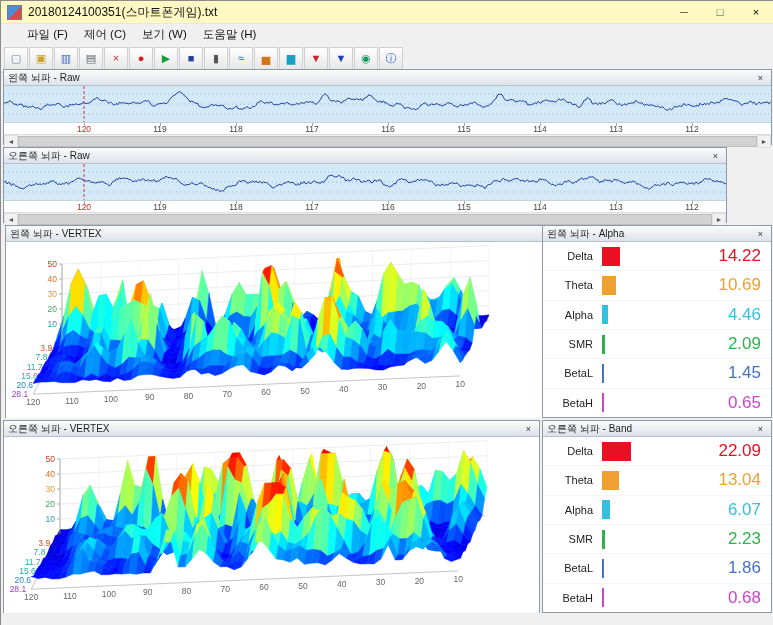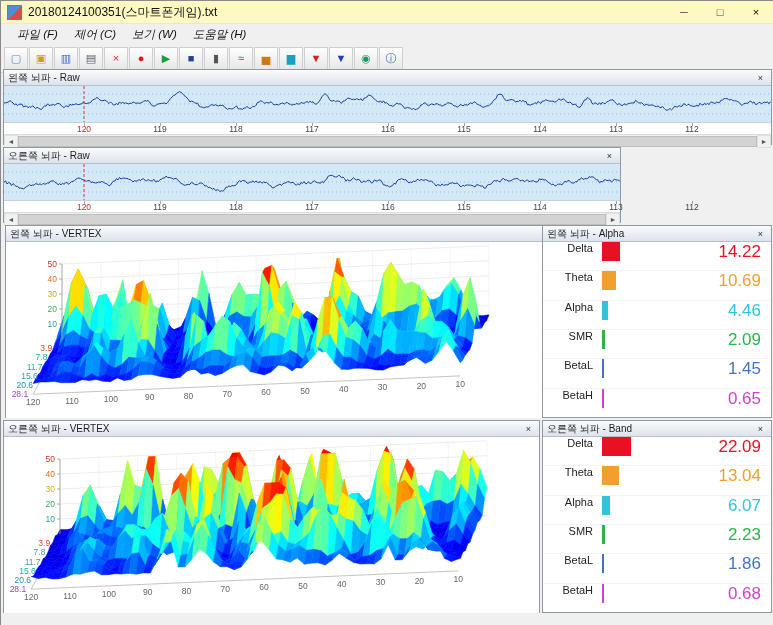--- a/index.html
+++ b/index.html
@@ -6,21 +6,21 @@
   .window{position:relative;width:773px;height:625px;background:#f0f0f0;border:1px solid #8a8a8a;overflow:hidden;}
 
   
   .titlebar{height:22px;background:#fef9c3;display:flex;align-items:center;padding-left:6px;border-bottom:1px solid #e6e6e6;}
   .app-icon{width:13px;height:13px;border:1px solid #7a7a7a;background:linear-gradient(135deg,#4a90d9 0 50%,#d94a4a 50% 100%);margin-right:6px;flex:none;}
   .title-text{font-size:12px;color:#111;flex:1;white-space:nowrap;overflow:hidden;}
   .win-btn{width:36px;height:22px;display:flex;align-items:center;justify-content:center;font-size:11px;color:#444;flex:none;}
   .win-btn.close{color:#000;}
 
   
-  .menubar{height:20px;display:flex;align-items:center;background:#f0f0f0;padding-left:8px;font-style:italic;}
+  .menubar{height:20px;display:flex;align-items:center;background:#f0f0f0;padding-left:18px;}
   .menu-item{font-size:11.5px;color:#111;padding:2px 8px;}
 
   
   .toolbar{height:26px;display:flex;align-items:center;gap:1px;padding:1px 3px;background:#f0f0f0;border-bottom:1px solid #dadada;}
   .tool-btn{width:22px;height:21px;border:1px solid #cfcfcf;background:linear-gradient(#fefefe,#e7e7e7);display:flex;align-items:center;justify-content:center;font-size:11px;line-height:1;flex:none;}
 
   
   .panel{position:absolute;border:1px solid #8f99a4;background:#fff;display:flex;flex-direction:column;box-sizing:border-box;}
   .panel-header{height:15px;flex:none;background:linear-gradient(#fafbfc,#dde3eb);border-bottom:1px solid #b7c0ca;display:flex;align-items:center;padding:0 4px;font-size:10px;color:#1c1c1c;}
   .panel-close{margin-left:auto;width:13px;text-align:center;font-size:9px;color:#333;}
@@ -37,21 +37,21 @@
   .scroll-arrow.left{left:0;}
   .scroll-arrow.right{right:0;}
   .scroll-thumb{position:absolute;top:1px;left:14px;right:14px;height:11px;background:#d3d3d3;border:1px solid #bdbdbd;box-sizing:border-box;}
 
   
   .vertex-plot{flex:1;background:#fff;}
   .vertex-plot svg{display:block;}
 
   
   .band-rows{flex:1;display:flex;flex-direction:column;}
-  .band-row{flex:1;display:flex;align-items:flex-start;padding:0 10px 0 6px;border-bottom:1px solid #f4f4f4;}
+  .band-row{flex:1;display:flex;align-items:center;padding:0 10px 0 6px;border-bottom:1px solid #f4f4f4;}
   .band-row:last-child{border-bottom:none;}
   .band-label{width:44px;text-align:right;font-size:11px;color:#222;margin-right:9px;flex:none;}
   .band-bar{height:19px;flex:none;}
   .band-value{margin-left:auto;font-size:17px;}
 </style>
 </head>
 <body>
 
 <div class="window">
 
@@ -155,21 +155,21 @@
         <i class="tick-mark" style="left: 688px;"></i>
         <span class="tick-label" style="left: 688px;">112</span>
       </div>
     <div class="scrollbar">
       <div class="scroll-arrow left">◄</div>
       <div class="scroll-arrow right">►</div>
       <div class="scroll-thumb"></div>
     </div>
   </div>
 
-  <div class="panel raw-panel" style="left:2px;top:146px;width:618px;height:76px;">
+  <div class="panel raw-panel" style="left:2px;top:146px;width:724px;height:76px;">
     <div class="panel-header">
       <span>오른쪽 뇌파 - Raw</span>
       <span class="panel-close">×</span>
     </div>
     <div class="wave-area">
       <svg width="767" height="36" viewBox="0 0 767 36">
           <line x1="0" y1="8" x2="767" y2="8" stroke="#8fbcdd" stroke-width="1" stroke-dasharray="1 3"></line>
           <line x1="0" y1="18" x2="767" y2="18" stroke="#8fbcdd" stroke-width="1" stroke-dasharray="1 3"></line>
           <line x1="0" y1="28" x2="767" y2="28" stroke="#8fbcdd" stroke-width="1" stroke-dasharray="1 3"></line>
           <path d="M0.0 18.4 L1.5 16.8 L3.0 19.9 L4.5 18.7 L6.0 19.0 L7.5 21.6 L9.0 19.6 L10.5 20.9 L12.0 22.3 L13.5 22.3 L15.0 24.1 L16.5 24.0 L18.0 24.4 L19.5 24.9 L21.0 23.8 L22.5 22.6 L24.0 21.9 L25.5 20.4 L27.0 21.8 L28.5 21.0 L30.0 21.2 L31.5 19.6 L33.0 20.0 L34.5 20.5 L36.0 19.8 L37.5 20.9 L39.0 19.4 L40.5 20.1 L42.0 20.0 L43.5 18.8 L45.0 19.2 L46.5 17.0 L48.0 17.0 L49.5 16.7 L51.0 18.4 L52.5 18.9 L54.0 20.8 L55.5 19.6 L57.0 20.9 L58.5 19.2 L60.0 20.3 L61.5 18.9 L63.0 18.4 L64.5 20.4 L66.0 18.8 L67.5 17.7 L69.0 17.4 L70.5 16.5 L72.0 15.1 L73.5 14.3 L75.0 14.1 L76.5 14.4 L78.0 15.5 L79.5 15.9 L81.0 16.8 L82.5 17.3 L84.0 16.6 L85.5 16.5 L87.0 18.6 L88.5 18.0 L90.0 18.6 L91.5 19.0 L93.0 18.8 L94.5 18.0 L96.0 18.3 L97.5 17.6 L99.0 17.9 L100.5 18.9 L102.0 19.6 L103.5 20.2 L105.0 21.9 L106.5 21.0 L108.0 18.8 L109.5 17.0 L111.0 17.0 L112.5 14.6 L114.0 15.9 L115.5 13.4 L117.0 15.0 L118.5 14.2 L120.0 14.0 L121.5 14.4 L123.0 14.3 L124.5 15.2 L126.0 15.5 L127.5 16.5 L129.0 17.9 L130.5 16.7 L132.0 17.2 L133.5 16.7 L135.0 15.6 L136.5 16.5 L138.0 15.2 L139.5 14.8 L141.0 16.2 L142.5 16.8 L144.0 15.6 L145.5 16.4 L147.0 17.0 L148.5 16.7 L150.0 15.3 L151.5 17.9 L153.0 17.0 L154.5 17.5 L156.0 15.6 L157.5 15.2 L159.0 13.9 L160.5 14.1 L162.0 12.1 L163.5 13.4 L165.0 13.6 L166.5 13.7 L168.0 14.3 L169.5 15.2 L171.0 14.5 L172.5 14.4 L174.0 16.5 L175.5 17.5 L177.0 19.6 L178.5 19.9 L180.0 21.1 L181.5 21.2 L183.0 20.5 L184.5 20.6 L186.0 20.3 L187.5 18.3 L189.0 19.3 L190.5 20.3 L192.0 20.7 L193.5 20.8 L195.0 19.3 L196.5 19.1 L198.0 18.9 L199.5 20.4 L201.0 22.0 L202.5 21.7 L204.0 23.5 L205.5 23.3 L207.0 24.1 L208.5 25.1 L210.0 24.4 L211.5 26.5 L213.0 25.8 L214.5 26.1 L216.0 27.5 L217.5 26.7 L219.0 27.2 L220.5 25.8 L222.0 23.2 L223.5 23.1 L225.0 21.9 L226.5 22.6 L228.0 21.7 L229.5 21.7 L231.0 21.6 L232.5 20.6 L234.0 18.0 L235.5 16.7 L237.0 17.7 L238.5 16.5 L240.0 16.7 L241.5 17.1 L243.0 19.0 L244.5 19.2 L246.0 18.0 L247.5 18.1 L249.0 16.8 L250.5 18.5 L252.0 16.9 L253.5 18.3 L255.0 18.3 L256.5 17.6 L258.0 19.3 L259.5 17.9 L261.0 18.7 L262.5 18.4 L264.0 19.8 L265.5 21.2 L267.0 22.0 L268.5 24.0 L270.0 23.7 L271.5 22.5 L273.0 21.6 L274.5 20.9 L276.0 20.1 L277.5 21.5 L279.0 19.5 L280.5 19.2 L282.0 18.7 L283.5 17.7 L285.0 17.7 L286.5 18.8 L288.0 18.5 L289.5 18.5 L291.0 20.5 L292.5 21.0 L294.0 19.7 L295.5 21.0 L297.0 18.5 L298.5 19.4 L300.0 17.5 L301.5 19.7 L303.0 19.5 L304.5 17.7 L306.0 19.6 L307.5 19.2 L309.0 17.4 L310.5 16.9 L312.0 18.2 L313.5 18.7 L315.0 18.8 L316.5 19.3 L318.0 17.4 L319.5 18.7 L321.0 16.4 L322.5 15.4 L324.0 12.3 L325.5 11.7 L327.0 11.3 L328.5 11.4 L330.0 12.5 L331.5 13.0 L333.0 12.8 L334.5 11.4 L336.0 11.8 L337.5 13.7 L339.0 13.0 L340.5 14.5 L342.0 17.2 L343.5 15.6 L345.0 16.7 L346.5 16.9 L348.0 15.0 L349.5 13.8 L351.0 15.2 L352.5 16.0 L354.0 15.3 L355.5 15.9 L357.0 18.1 L358.5 18.4 L360.0 16.7 L361.5 18.2 L363.0 16.7 L364.5 16.2 L366.0 16.9 L367.5 19.1 L369.0 18.3 L370.5 15.9 L372.0 16.9 L373.5 16.9 L375.0 15.9 L376.5 16.0 L378.0 18.1 L379.5 20.9 L381.0 21.0 L382.5 21.8 L384.0 21.7 L385.5 23.2 L387.0 22.1 L388.5 21.6 L390.0 19.3 L391.5 20.1 L393.0 17.0 L394.5 15.6 L396.0 15.5 L397.5 14.5 L399.0 15.4 L400.5 15.7 L402.0 15.7 L403.5 17.9 L405.0 18.9 L406.5 18.1 L408.0 18.5 L409.5 16.9 L411.0 17.8 L412.5 16.0 L414.0 15.2 L415.5 16.9 L417.0 15.2 L418.5 16.2 L420.0 16.2 L421.5 15.6 L423.0 16.1 L424.5 16.9 L426.0 17.3 L427.5 17.1 L429.0 18.4 L430.5 19.9 L432.0 22.1 L433.5 20.7 L435.0 20.9 L436.5 21.9 L438.0 19.9 L439.5 21.3 L441.0 21.0 L442.5 20.7 L444.0 21.0 L445.5 19.1 L447.0 19.3 L448.5 18.6 L450.0 19.5 L451.5 19.4 L453.0 19.0 L454.5 20.2 L456.0 22.3 L457.5 22.7 L459.0 21.2 L460.5 22.2 L462.0 21.0 L463.5 21.1 L465.0 21.0 L466.5 21.2 L468.0 21.4 L469.5 22.2 L471.0 23.0 L472.5 20.7 L474.0 20.9 L475.5 21.5 L477.0 22.2 L478.5 21.8 L480.0 24.0 L481.5 24.3 L483.0 21.5 L484.5 20.6 L486.0 20.4 L487.5 19.8 L489.0 17.5 L490.5 16.6 L492.0 17.0 L493.5 16.3 L495.0 17.8 L496.5 17.4 L498.0 15.2 L499.5 14.4 L501.0 16.1 L502.5 15.8 L504.0 16.9 L505.5 17.1 L507.0 16.7 L508.5 15.7 L510.0 14.9 L511.5 14.8 L513.0 14.3 L514.5 15.2 L516.0 16.7 L517.5 16.5 L519.0 16.0 L520.5 18.0 L522.0 16.4 L523.5 16.1 L525.0 17.4 L526.5 17.4 L528.0 16.9 L529.5 16.7 L531.0 17.8 L532.5 18.0 L534.0 17.5 L535.5 14.7 L537.0 15.7 L538.5 15.1 L540.0 16.1 L541.5 15.7 L543.0 17.1 L544.5 18.7 L546.0 19.2 L547.5 20.8 L549.0 20.0 L550.5 21.5 L552.0 21.8 L553.5 20.3 L555.0 20.1 L556.5 20.2 L558.0 20.9 L559.5 18.7 L561.0 17.3 L562.5 18.2 L564.0 16.3 L565.5 16.8 L567.0 18.6 L568.5 19.1 L570.0 19.0 L571.5 17.7 L573.0 17.9 L574.5 15.6 L576.0 15.7 L577.5 13.6 L579.0 15.4 L580.5 14.8 L582.0 14.7 L583.5 14.7 L585.0 12.7 L586.5 13.2 L588.0 12.8 L589.5 13.0 L591.0 14.8 L592.5 15.6 L594.0 16.1 L595.5 18.8 L597.0 17.4 L598.5 18.0 L600.0 16.0 L601.5 15.7 L603.0 16.6 L604.5 16.3 L606.0 16.1 L607.5 18.2 L609.0 16.4 L610.5 15.3 L612.0 15.9 L613.5 16.0 L615.0 16.3 L616.5 17.9 L618.0 17.7 L619.5 18.8 L621.0 19.7 L622.5 18.2 L624.0 18.7 L625.5 17.7 L627.0 18.3 L628.5 17.3 L630.0 17.1 L631.5 18.6 L633.0 20.5 L634.5 19.4 L636.0 20.9 L637.5 21.5 L639.0 22.8 L640.5 23.8 L642.0 23.8 L643.5 24.0 L645.0 25.6 L646.5 24.0 L648.0 23.3 L649.5 21.8 L651.0 20.5 L652.5 21.5 L654.0 20.5 L655.5 22.1 L657.0 20.6 L658.5 20.0 L660.0 19.8 L661.5 21.1 L663.0 18.4 L664.5 18.5 L666.0 19.8 L667.5 21.3 L669.0 21.7 L670.5 20.3 L672.0 18.7 L673.5 19.6 L675.0 18.7 L676.5 18.2 L678.0 18.8 L679.5 18.1 L681.0 19.0 L682.5 20.0 L684.0 20.2 L685.5 19.0 L687.0 19.6 L688.5 18.7 L690.0 20.5 L691.5 18.2 L693.0 18.5 L694.5 20.2 L696.0 17.9 L697.5 18.2 L699.0 16.2 L700.5 14.9 L702.0 14.5 L703.5 15.6 L705.0 14.7 L706.5 15.0 L708.0 16.6 L709.5 16.7 L711.0 18.0 L712.5 16.6 L714.0 17.4 L715.5 17.8 L717.0 17.9 L718.5 17.8 L720.0 19.6 L721.5 19.7 L723.0 18.0 L724.5 17.5 L726.0 19.0 L727.5 18.1 L729.0 20.1 L730.5 20.5 L732.0 21.7 L733.5 20.7 L735.0 20.7 L736.5 19.4 L738.0 19.9 L739.5 18.5 L741.0 17.9 L742.5 17.6 L744.0 17.7 L745.5 15.8 L747.0 16.2 L748.5 15.2 L750.0 13.8 L751.5 16.3 L753.0 17.2 L754.5 19.2 L756.0 21.4 L757.5 22.1 L759.0 25.5 L760.5 26.2 L762.0 27.2 L763.5 28.0 L765.0 25.2 L766.5 24.4" fill="none" stroke="#1b3e9e" stroke-width="1"></path>

